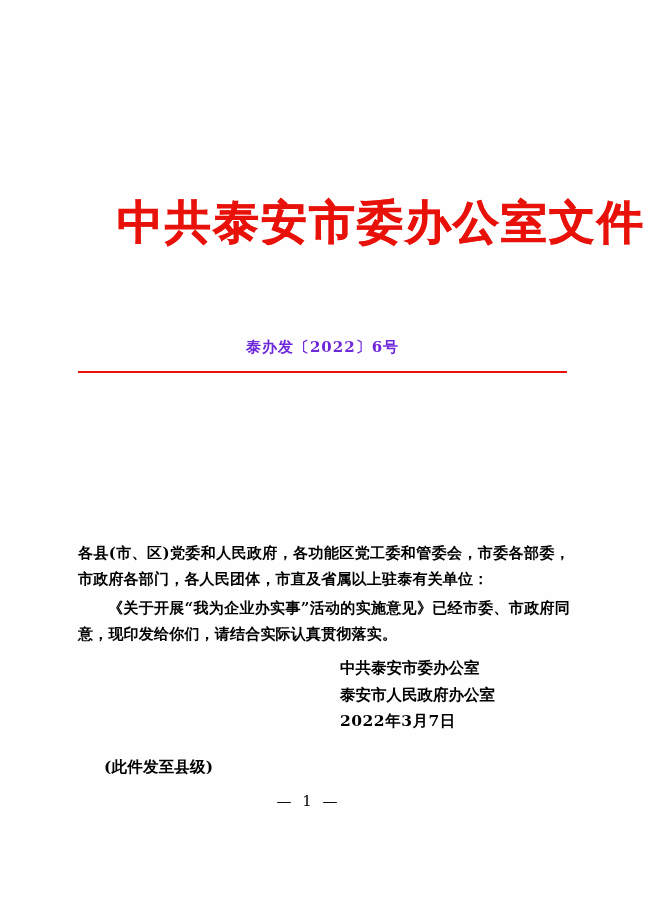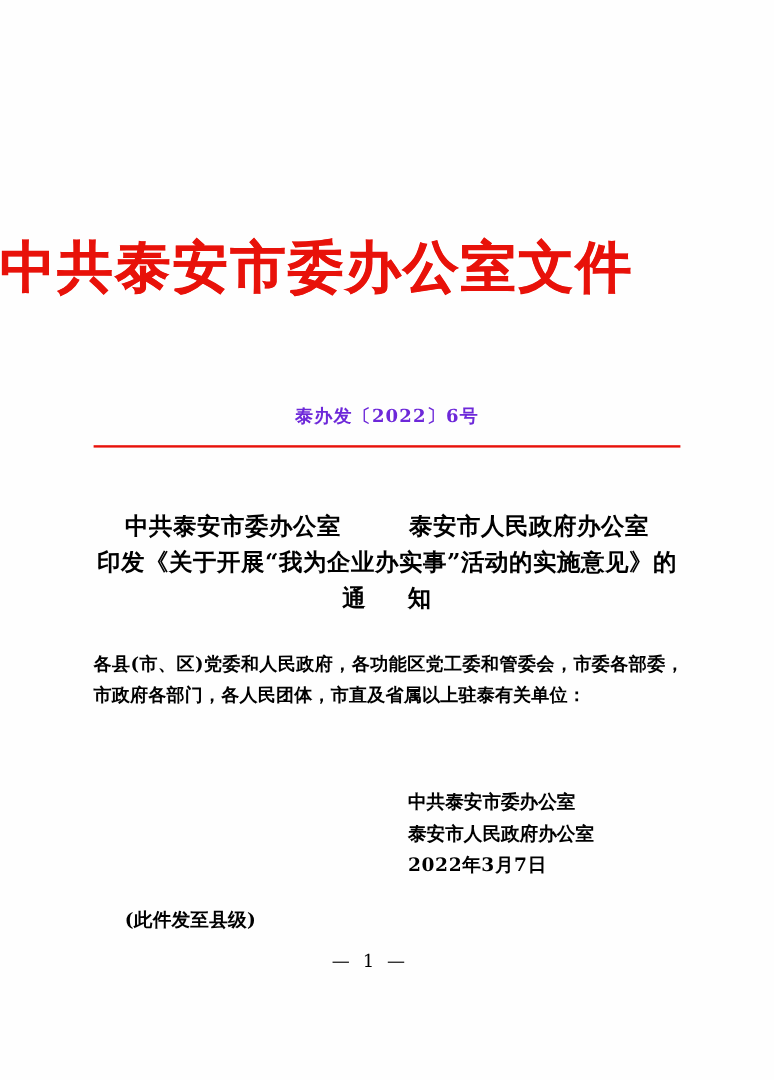--- a/index.html
+++ b/index.html
@@ -21,21 +21,21 @@
     background: #fefefe;
     box-sizing: border-box;
   }
 
   
   .doc-header {
     position: absolute;
     top: 196px;
     left: 0;
     width: 645px;
-    text-align: left;
+    text-align: right;
   }
   .doc-header-title {
     font-family: "DejaVu Serif", serif;
     font-weight: bold;
     font-size: 46px;
     letter-spacing: 2px;
     color: #e8120a;
     line-height: 1.15;
     white-space: nowrap;
     -webkit-text-stroke: 0.6px #e8120a;
@@ -167,36 +167,24 @@
 <div class="page">
 
   <div class="doc-header">
     <div class="doc-header-title">中共泰安市委办公室文件</div>
   </div>
 
   <div class="doc-number">泰办发〔2022〕6号</div>
 
   <div class="red-rule"></div>
 
-  <div class="title-block">
-    <div>
-      <span>中共泰安市委办公室</span>
-      <span class="title-gap"></span>
-      <span>泰安市人民政府办公室</span>
-    </div>
-    <div>印发《关于开展“我为企业办实事”活动的实施意见》的</div>
-    <div class="title-line-3">
-      <span>通</span>
-      <span class="title-gap-sm"></span>
-      <span>知</span>
-    </div>
-  </div>
 
   <div class="body-block">
     <p>各县(市、区)党委和人民政府，各功能区党工委和管委会，市委各部委，市政府各部门，各人民团体，市直及省属以上驻泰有关单位：</p>
+    <p class="indent">《关于开展“我为企业办实事”活动的实施意见》已经市委、市政府同意，现印发给你们，请结合实际认真贯彻落实。</p>
   </div>
 
   <div class="signature">
     <div>中共泰安市委办公室</div>
     <div>泰安市人民政府办公室</div>
     <div class="sig-date">2022年3月7日</div>
   </div>
 
   <div class="footnote">(此件发至县级)</div>
 

